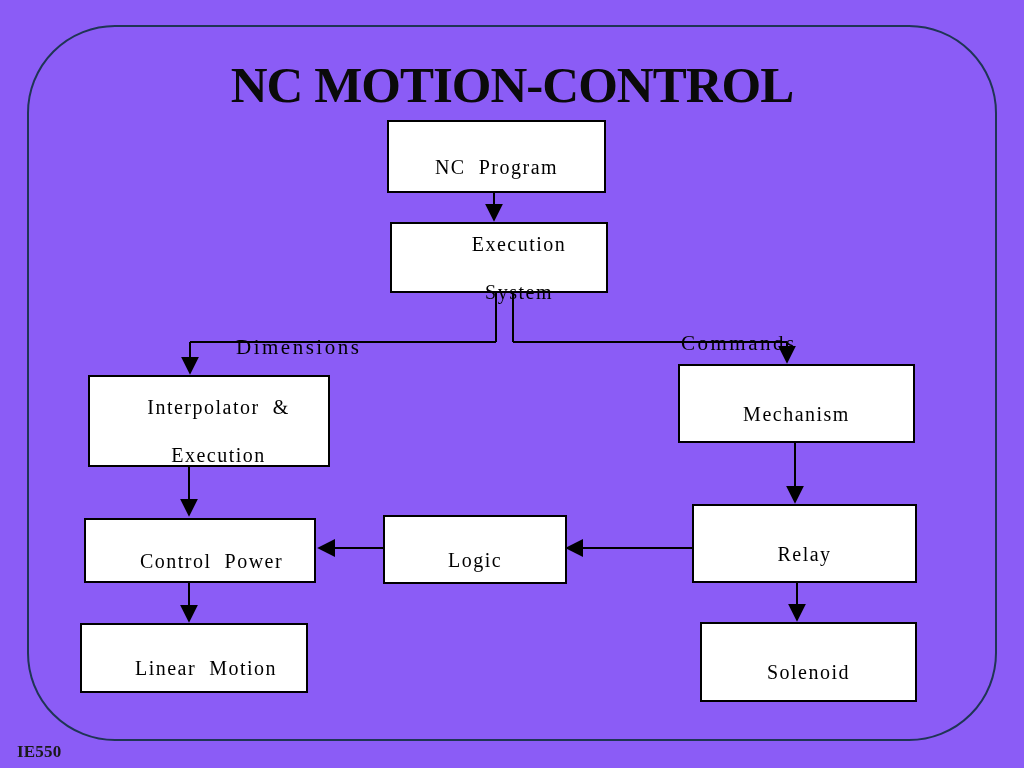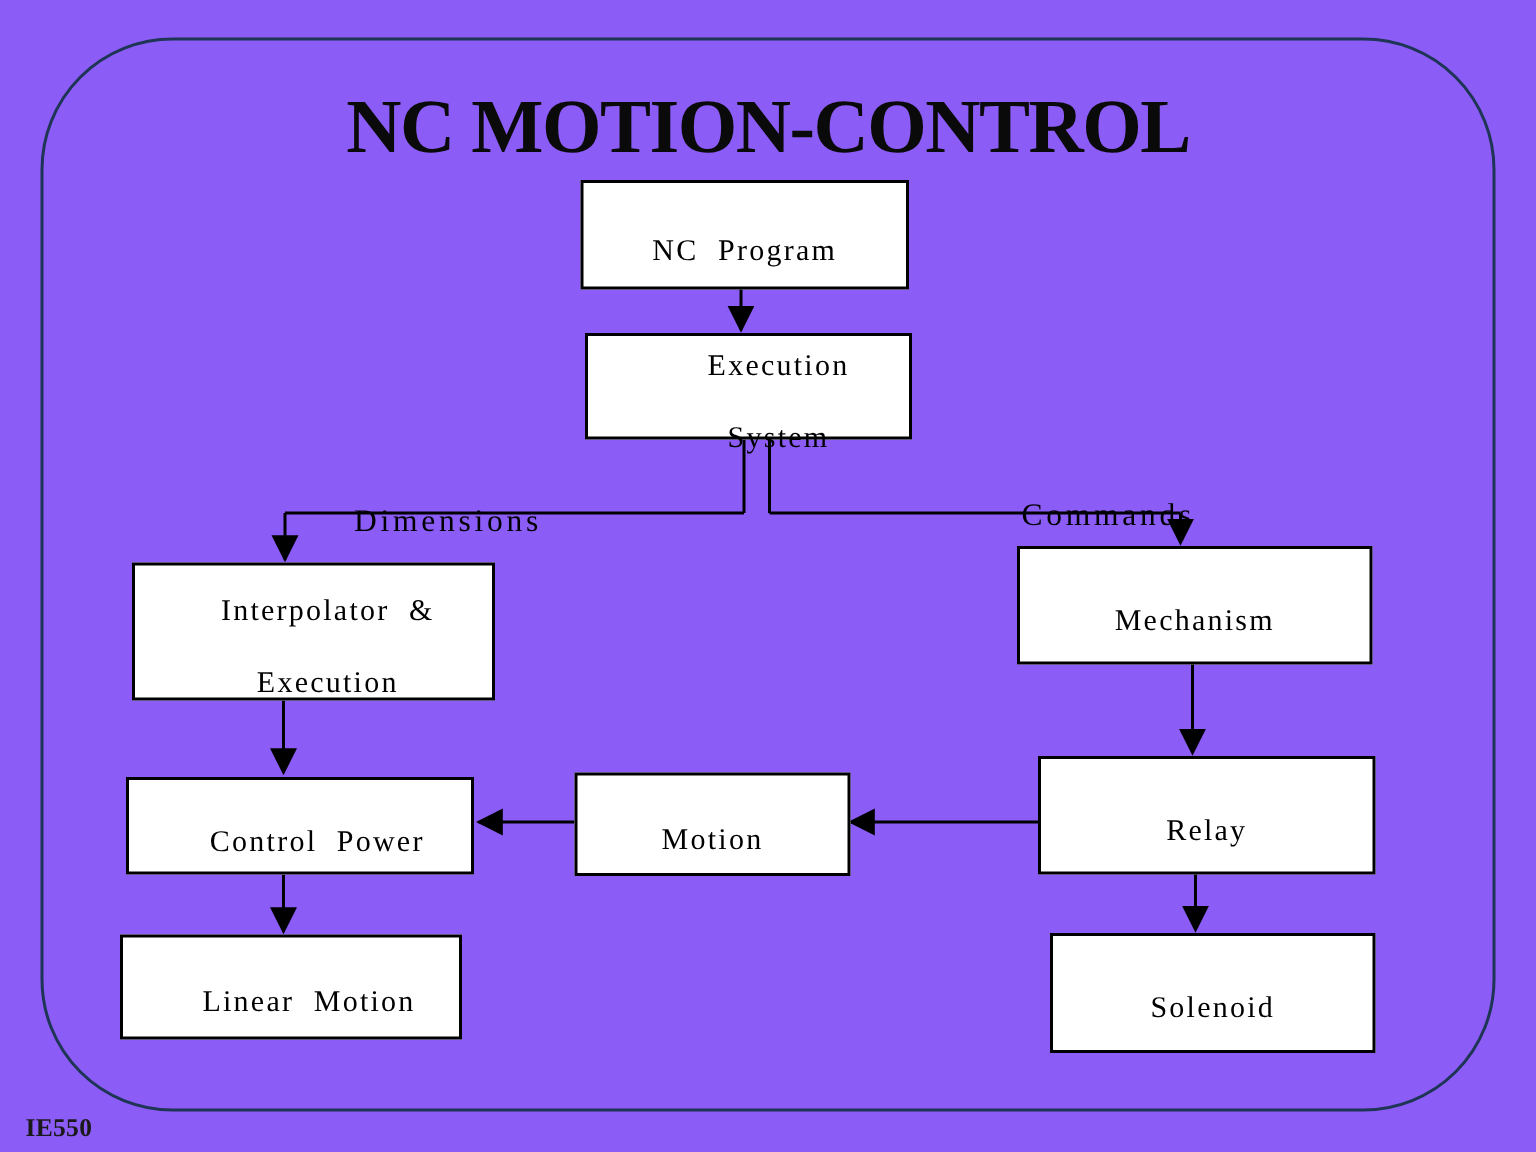--- a/index.html
+++ b/index.html
@@ -86,21 +86,21 @@
 
   <div class="box center" style="left:678px;top:364px;width:233px;height:75px">
     <span class="bl">Mechanism</span>
   </div>
 
   <div class="box left" style="left:84px;top:518px;width:232px;height:65px;padding-left:23px;box-sizing:border-box">
     <span class="bl">Control  Power</span>
   </div>
 
   <div class="box center" style="left:383px;top:515px;width:180px;height:65px">
-    <span class="bl">Motion</span>
+    <span class="bl">Logic</span>
   </div>
 
   <div class="box center" style="left:692px;top:504px;width:221px;height:75px">
     <span class="bl">Relay</span>
   </div>
 
   <div class="box left" style="left:80px;top:623px;width:228px;height:70px;padding-left:24px;box-sizing:border-box">
     <span class="bl">Linear  Motion</span>
   </div>
 

